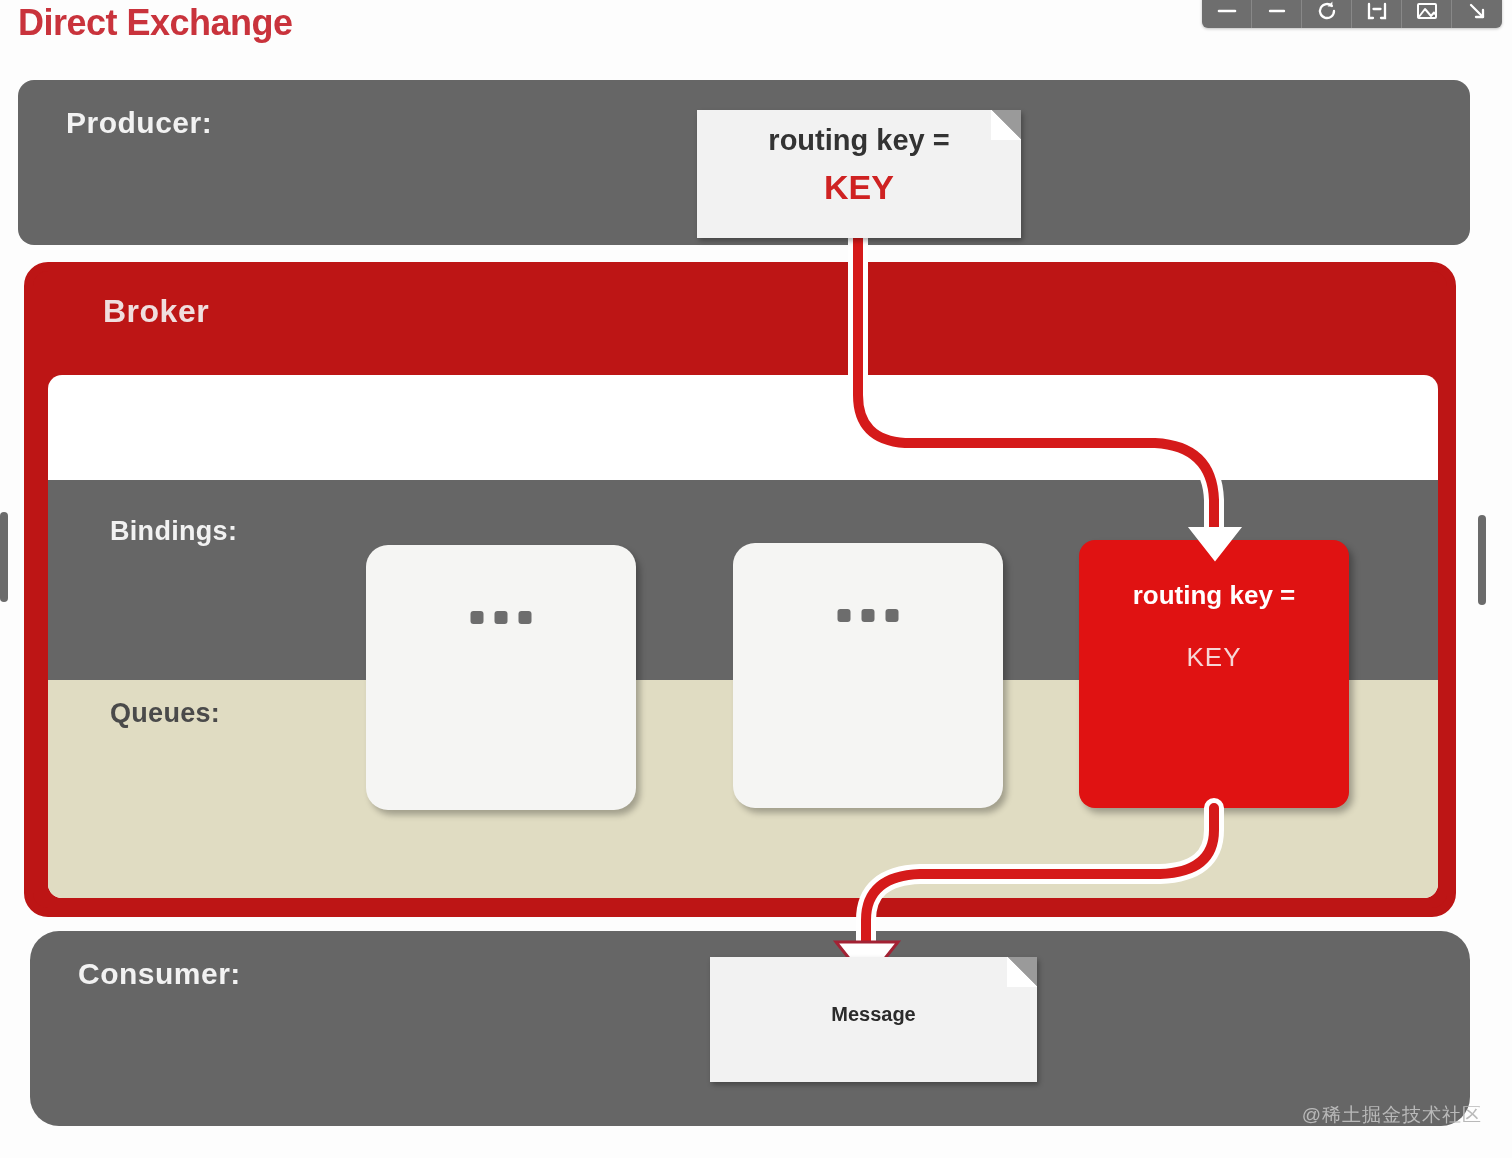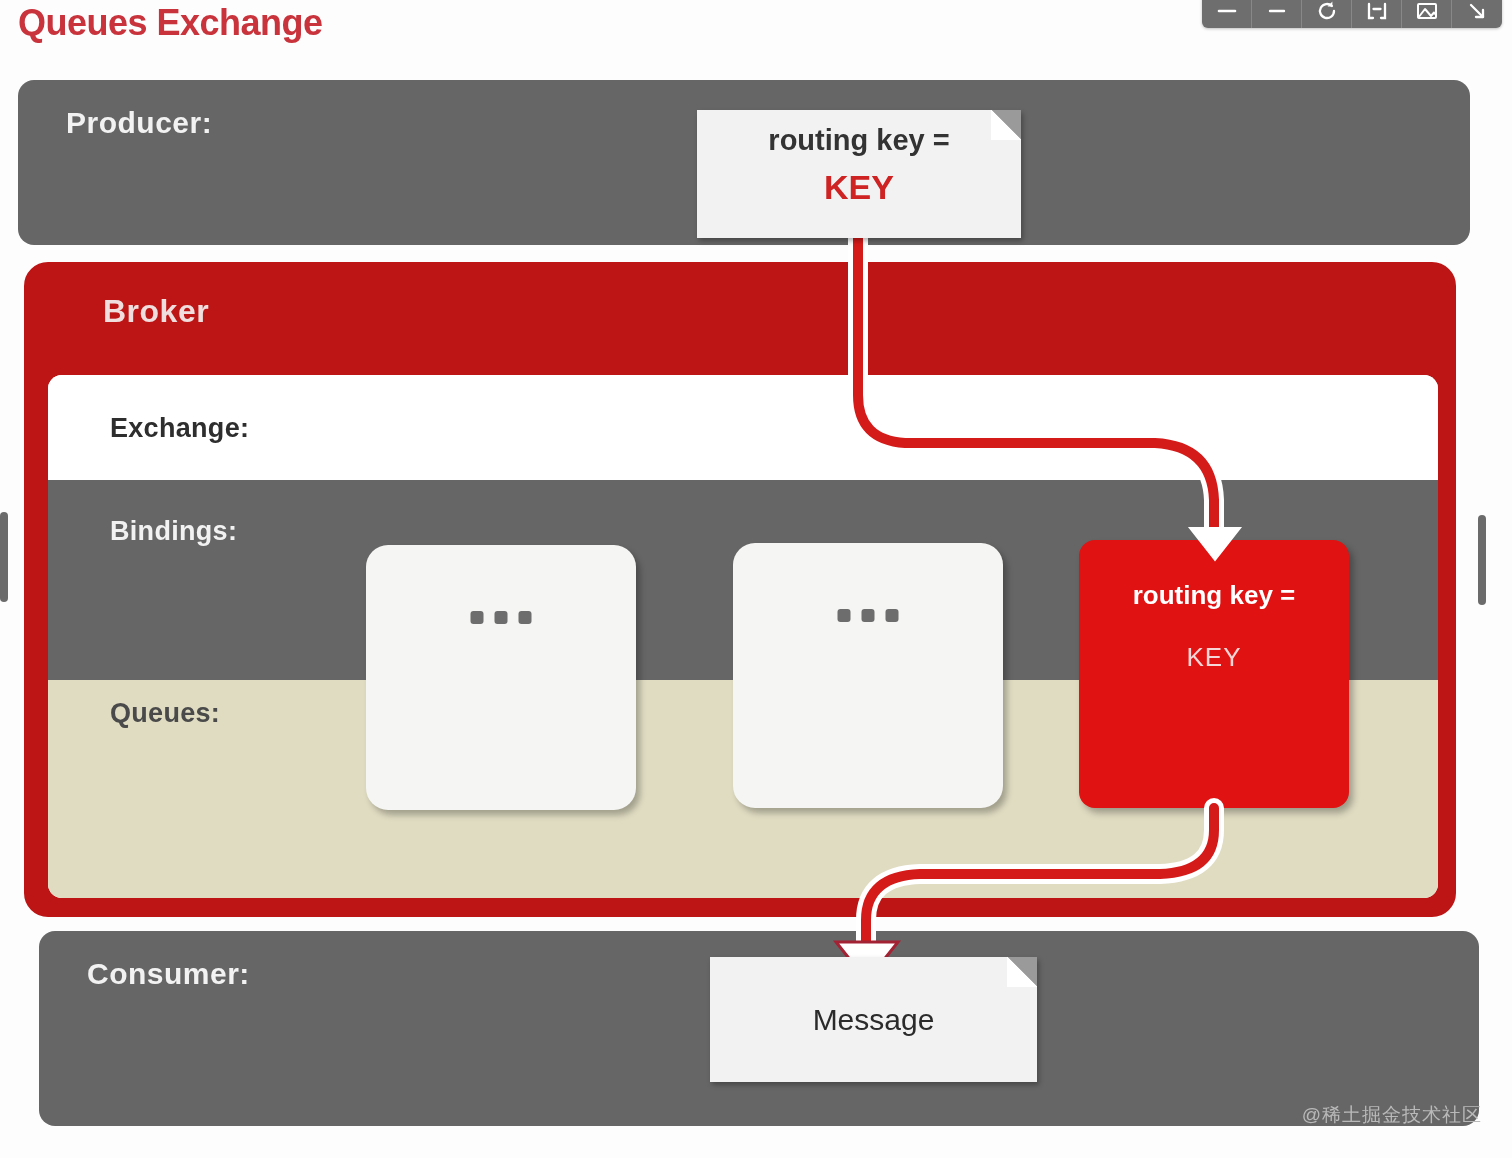--- a/index.html
+++ b/index.html
@@ -39,21 +39,21 @@
 
   
   .panel { position: absolute; }
 
   #producer-panel {
     left: 18px; top: 80px; width: 1452px; height: 165px;
     background: #666666; border-radius: 16px;
   }
   #consumer-panel {
     left: 30px; top: 931px; width: 1440px; height: 195px;
-    background: #666666; border-radius: 16px; margin-left: 9px;
+    background: #666666; border-radius: 29px;
   }
   .panel-label {
     position: absolute; left: 48px; top: 26px;
     color: #f2f2f2; font-size: 30px; font-weight: bold;
     letter-spacing: .5px;
   }
 
   #broker-panel {
     left: 24px; top: 262px; width: 1432px; height: 655px;
     background: #bd1515;
@@ -144,21 +144,21 @@
     position: absolute; left: 0; right: 0; top: 14px; text-align: center;
     font-size: 29px; font-weight: bold; color: #333333;
   }
   #routing-note .line2 {
     position: absolute; left: 0; right: 0; top: 58px; text-align: center;
     font-size: 34px; font-weight: bold; color: #cf2222;
   }
   #message-note { left: 710px; top: 957px; width: 327px; height: 125px; }
   #message-note .line1 {
     position: absolute; left: 0; right: 0; top: 46px; text-align: center;
-    font-size: 30px; font-weight: normal; color: #2b2b2b;
+    font-size: 20px; font-weight: bold; color: #2b2b2b;
   }
 
   
   #arrow-layer { position: absolute; left: 0; top: 0; width: 1512px; height: 1158px; z-index: 15; pointer-events: none; }
 
   
   .edge-handle {
     position: absolute; width: 8px; height: 90px;
     background: #6b6b6b; border-radius: 4px; z-index: 55;
   }
@@ -206,32 +206,29 @@
       </svg>
     </div>
     <div class="tb-btn">
       <svg width="26" height="26" viewBox="0 0 26 26">
         <line x1="7" y1="7" x2="19" y2="19" stroke="#fff" stroke-width="2.3" stroke-linecap="round"></line>
         <path d="M19 12 L19 19 L12 19" fill="none" stroke="#fff" stroke-width="2.3" stroke-linecap="round" stroke-linejoin="round"></path>
       </svg>
     </div>
   </div>
 
-  <div id="page-title">Queues Exchange</div>
+  <div id="page-title">Direct Exchange</div>
 
   <div class="panel" id="producer-panel">
     <div class="panel-label">Producer:</div>
   </div>
 
   <div class="panel" id="broker-panel">
     <div id="broker-label">Broker</div>
     <div id="broker-inner">
-      <div id="exchange-band">
-        <div class="band-label" id="exchange-label">Exchange:</div>
-      </div>
       <div id="bindings-band">
         <div class="band-label" id="bindings-label">Bindings:</div>
       </div>
       <div id="queues-band">
         <div class="band-label" id="queues-label">Queues:</div>
       </div>
     </div>
   </div>
 
   <div class="queue-card" id="queue-card-1">

